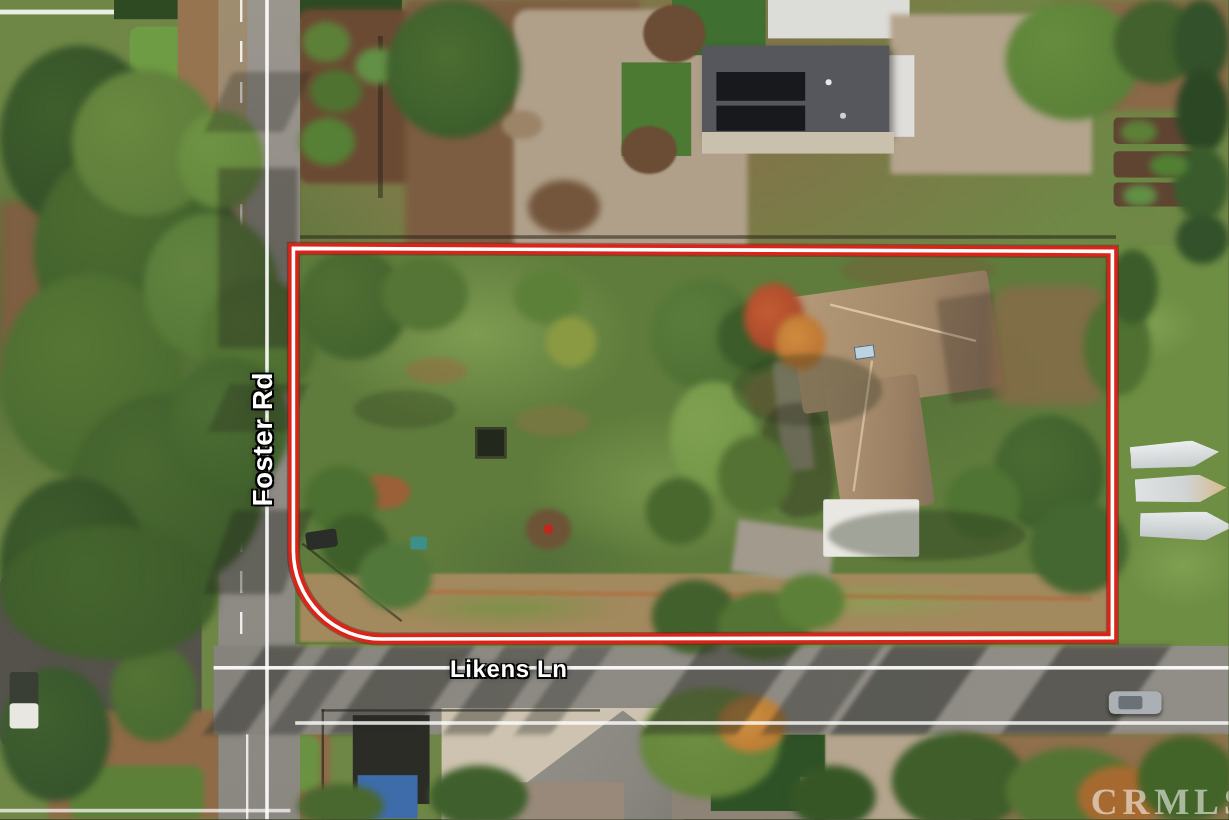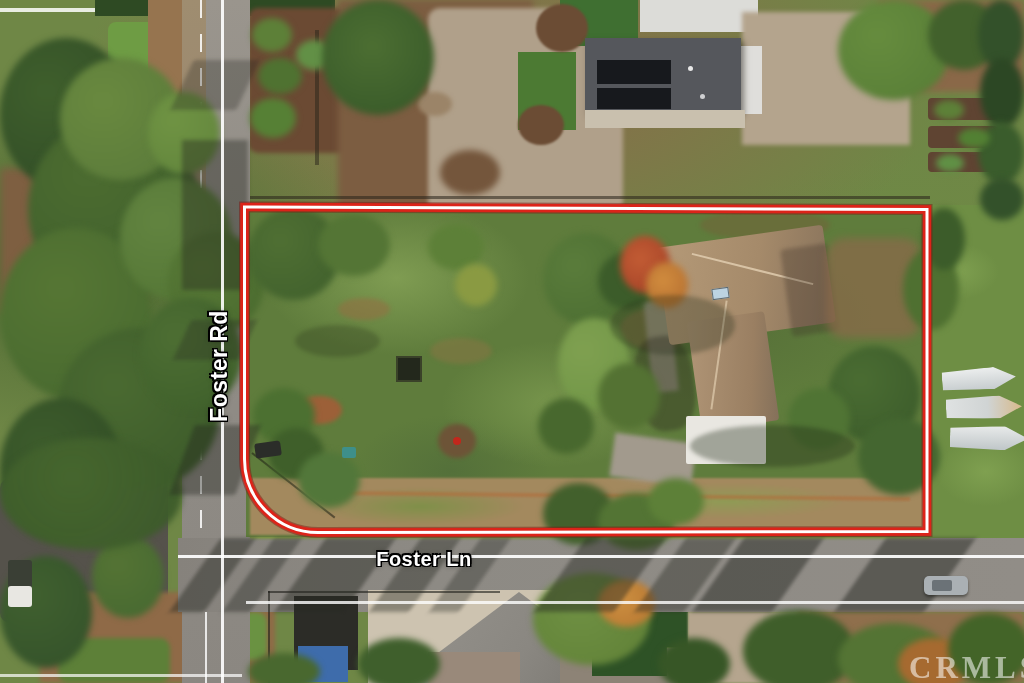--- a/index.html
+++ b/index.html
@@ -213,16 +213,16 @@
   <div class="abs" style="left:255px;top:442px;width:26px;height:15px;background:#2b2d29;border-radius:3px;transform:rotate(-8deg);"></div>
   <div class="abs" style="left:342px;top:447px;width:14px;height:11px;background:#3e8f8a;border-radius:2px;"></div>
 
   <svg width="1024" height="683" viewBox="0 0 1024 683">
     <path d="M 244.5 207 L 927 209.5 L 927 531.5 L 318 532.5 A 73.5 73.5 0 0 1 244.5 459 Z" fill="none" stroke="#7e120d" stroke-width="11" opacity="0.45"></path>
     <path d="M 244.5 207 L 927 209.5 L 927 531.5 L 318 532.5 A 73.5 73.5 0 0 1 244.5 459 Z" fill="none" stroke="#dc2319" stroke-width="8.5"></path>
     <path d="M 244.5 207 L 927 209.5 L 927 531.5 L 318 532.5 A 73.5 73.5 0 0 1 244.5 459 Z" fill="none" stroke="#ffffff" stroke-width="3"></path>
   </svg>
 
   <div class="lbl" style="left:219px;top:366px;font-size:23px;transform:translate(-50%,-50%) rotate(-90deg);">Foster Rd</div>
-  <div class="lbl" style="left:424px;top:559px;font-size:20px;transform:translate(-50%,-50%);">Foster Ln</div>
+  <div class="lbl" style="left:424px;top:559px;font-size:20px;transform:translate(-50%,-50%);">Likens Ln</div>
   <div class="wm" style="left:975px;top:668px;font-size:31px;transform:translate(-50%,-50%);">CRMLS</div>
 
 </div>
 
 </body></html>

